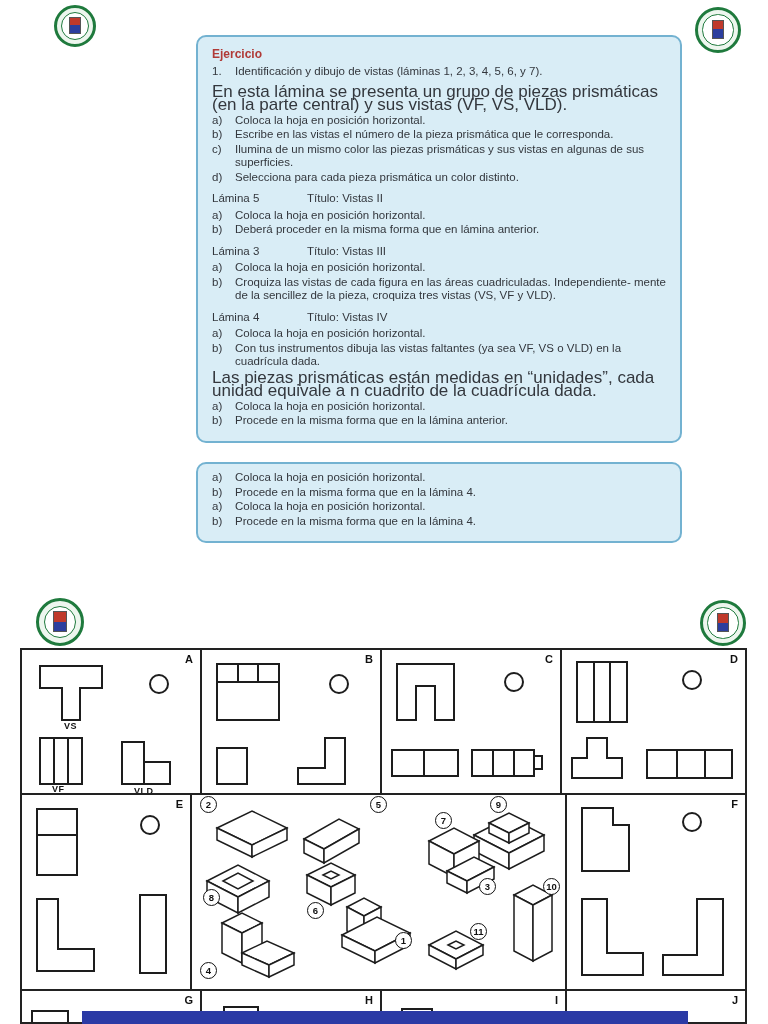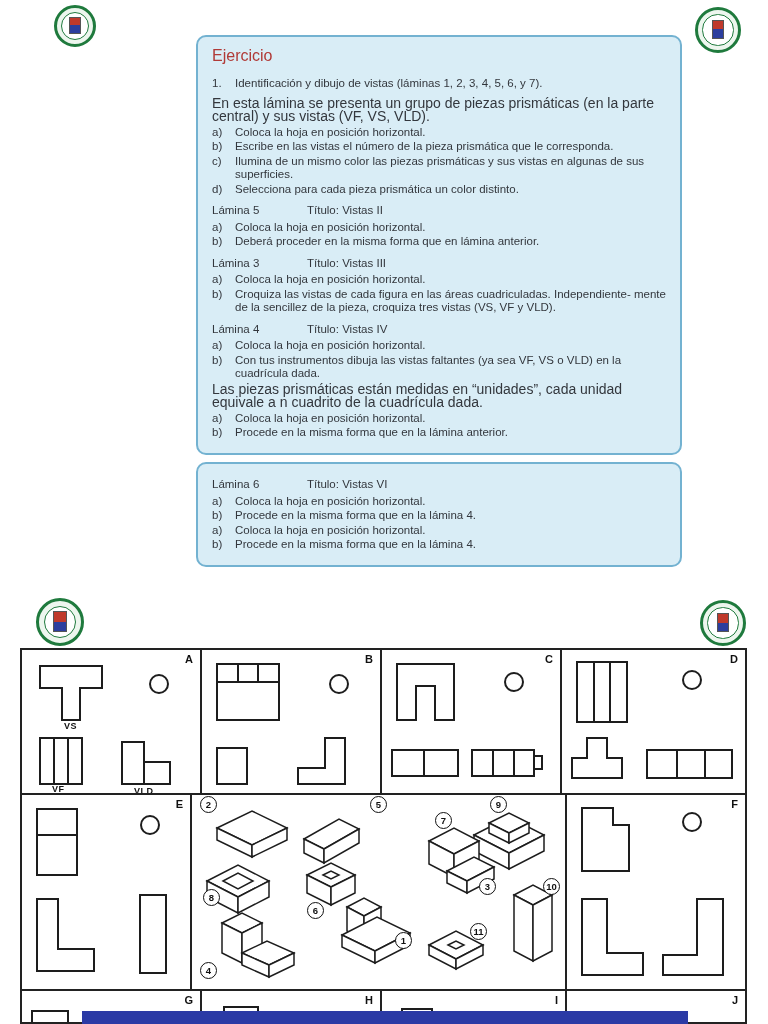--- a/index.html
+++ b/index.html
@@ -12,29 +12,29 @@
   .logo-ring{position:absolute;inset:0;border-radius:50%;border:3px solid var(--logo_green,#1f7a3d);background:#edf6ee}
   .logo-core{position:absolute;inset:16%;border-radius:50%;border:1px solid var(--logo_green,#1f7a3d);background:#fff}
   .logo-emblem{position:absolute;left:36%;top:28%;width:28%;height:42%;
        background:linear-gradient(#c0392b 50%, #2c3e9e 50%);border:1px solid #555}
 
   
   .info-box{position:absolute;left:196px;width:486px;background:var(--box_bg,#d9edf6);
        border:2px solid var(--box_border,#73b2d1);border-radius:10px;padding:10px 14px 12px}
   #box1{top:35px}
   #box2{top:462px}
-  .heading{color:var(--heading_red,#b03a37);font-weight:normal;font-size:16px;margin-bottom:12px}
+  .heading{color:var(--heading_red,#b03a37);font-weight:bold;font-size:12px;margin-bottom:4px}
   .item-row,.lamina-head,.step{display:flex;font-size:11.5px;line-height:13.5px}
   .item-row{margin-bottom:6px}
   .item-num{width:23px;flex:none}
   .lamina-head{margin-top:8px;margin-bottom:3px}
   .lamina-name{width:95px;flex:none}
   .indent{padding-left:78px}
   .indent .lamina-name{width:76px}
-  .para{font-size:14px;line-height:13.5px;margin:2px 0}
+  .para{font-size:17px;line-height:13.5px;margin:2px 0}
   .step{margin:1px 0}
   .step-key{width:23px;flex:none}
   .step-text{flex:1}
 
   
   #worksheet{position:absolute;left:20px;top:648px;width:727px;height:376px;
        border:2px solid #222;overflow:hidden;background:#fff}
   .cell{position:absolute;overflow:hidden}
   .br{border-right:2px solid #222}
   .bb{border-bottom:2px solid #222}
@@ -147,24 +147,20 @@
     <div class="step">
       <span class="step-key">b)</span>
       <span class="step-text">Procede en la misma forma que en la lámina anterior.</span>
     </div>
   </section>
 </div>
 
 <div class="info-box" id="box2">
 
   <section class="lamina" style="margin-top:-4px">
-    <div class="lamina-head">
-      <span class="lamina-name">Lámina 6</span>
-      <span class="lamina-title">Título: Vistas VI</span>
-    </div>
     <div class="step">
       <span class="step-key">a)</span>
       <span class="step-text">Coloca la hoja en posición horizontal.</span>
     </div>
     <div class="step">
       <span class="step-key">b)</span>
       <span class="step-text">Procede en la misma forma que en la lámina 4.</span>
     </div>
   </section>
 

